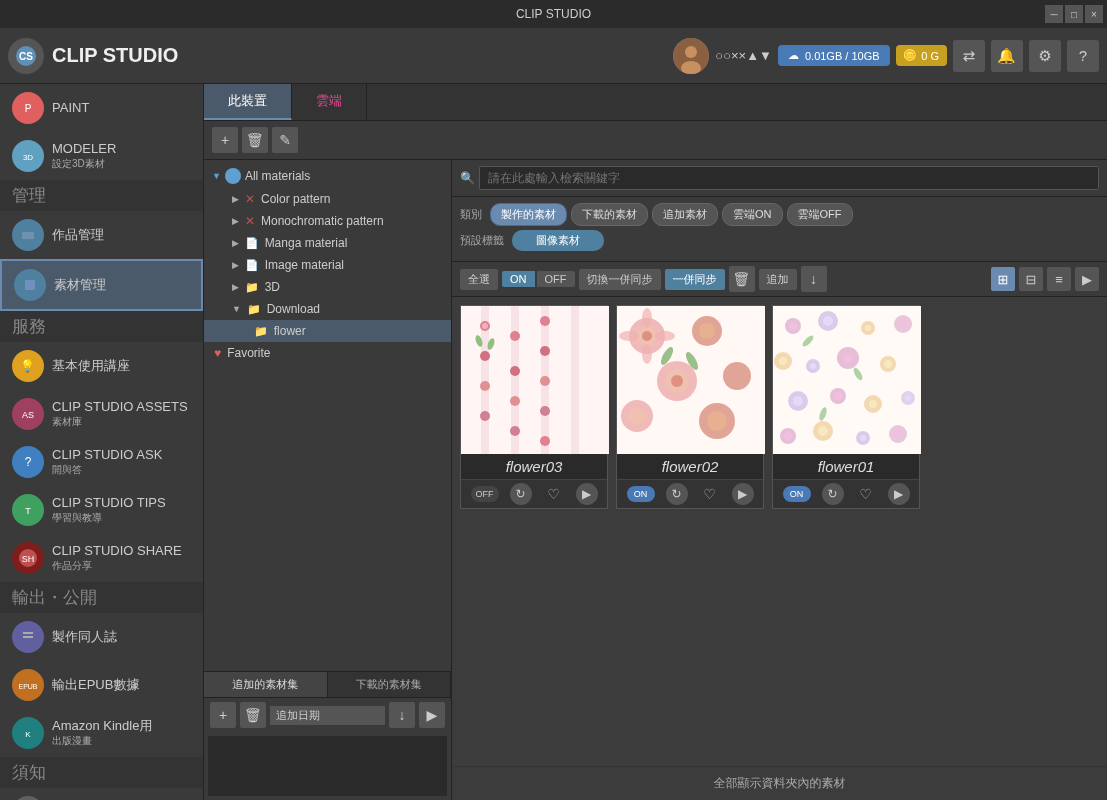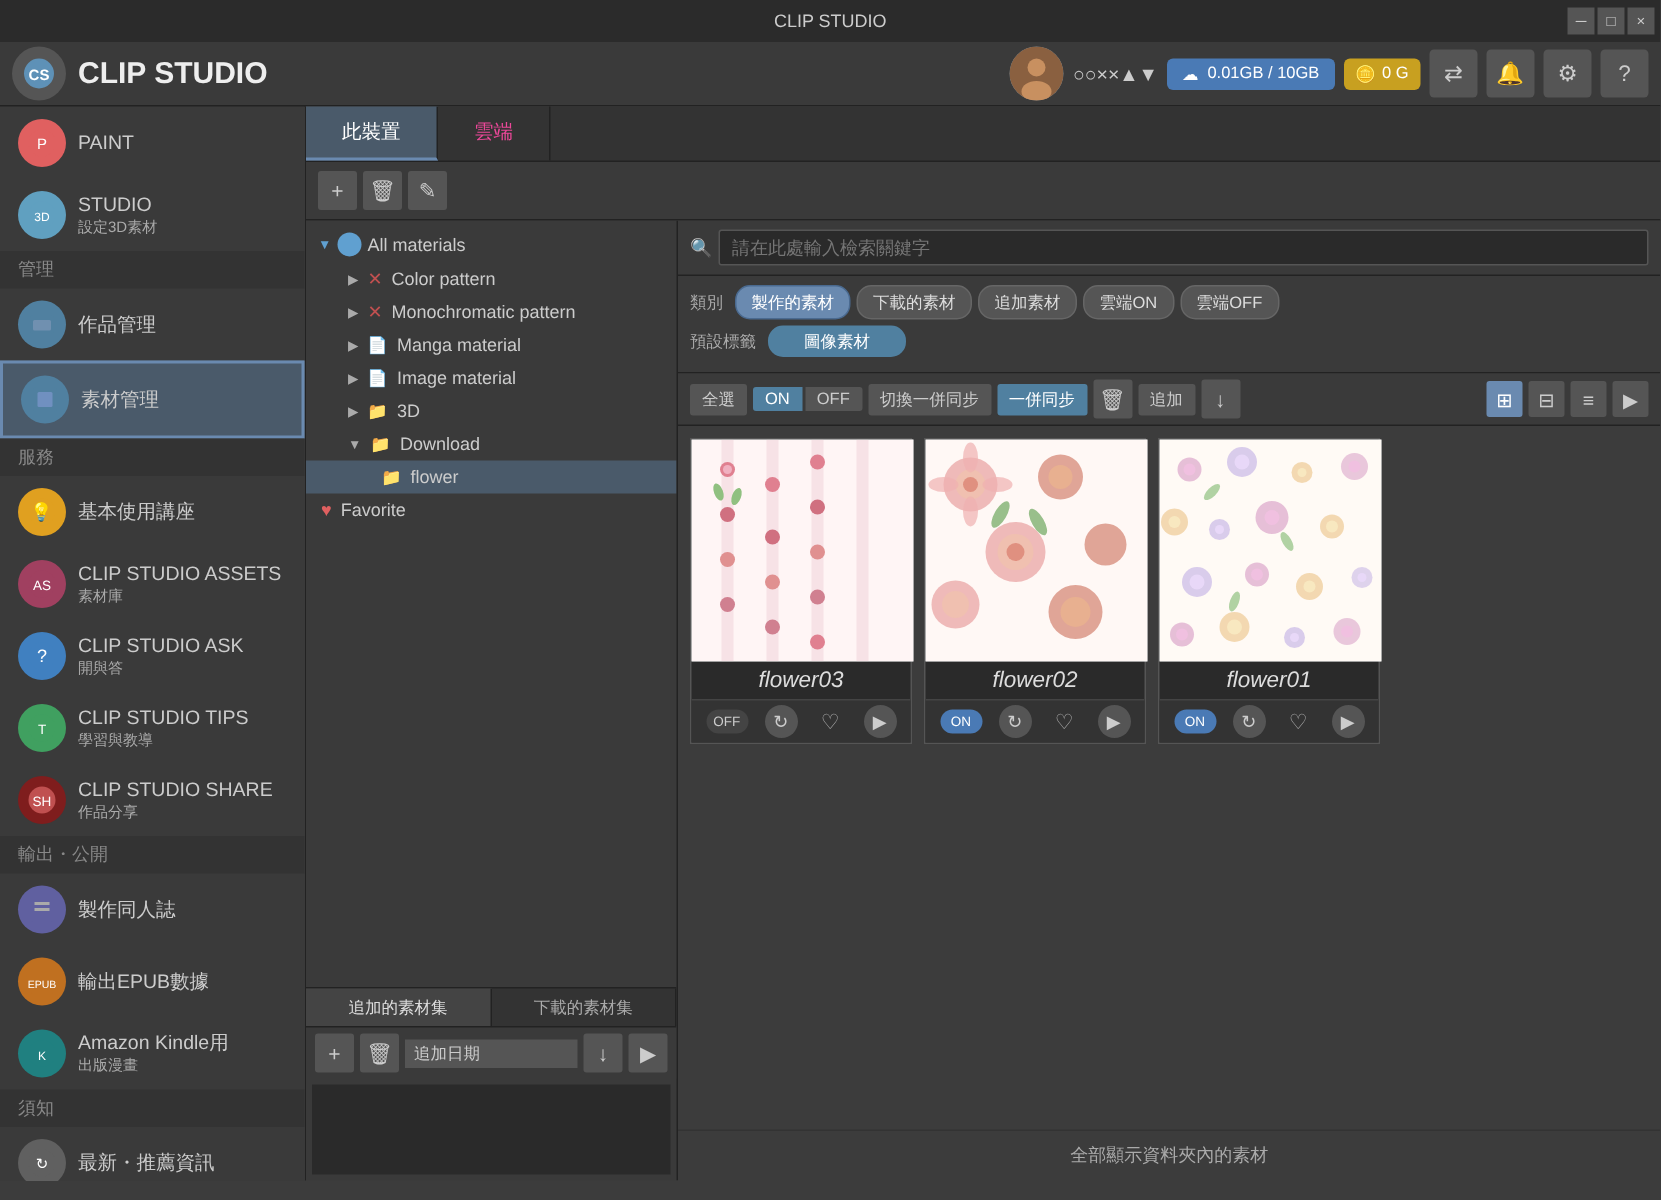--- a/index.html
+++ b/index.html
@@ -5,21 +5,21 @@
     * { box-sizing: border-box; margin: 0; padding: 0; }
     body { font-family: "Microsoft JhengHei", "PingFang TC", sans-serif; font-size: 12px; background: #3c3c3c; color: #ddd; width: 1107px; height: 800px; overflow: hidden; }
 
     
     .title-bar { background: #2b2b2b; height: 28px; display: flex; align-items: center; justify-content: center; position: relative; }
     .title-bar-title { font-size: 12px; color: #ccc; }
     .title-bar-controls { position: absolute; right: 4px; display: flex; gap: 2px; }
     .title-btn { width: 18px; height: 18px; background: #555; border: none; color: #ccc; font-size: 10px; cursor: pointer; display: flex; align-items: center; justify-content: center; }
 
     
-    .header { background: #3a3a3a; height: 43px; display: flex; align-items: center; padding: 0 8px; gap: 8px; border-bottom: 1px solid #222; }
+    .header { background: #3a3a3a; height: 56px; display: flex; align-items: center; padding: 0 8px; gap: 8px; border-bottom: 1px solid #222; }
     .header-logo { width: 36px; height: 36px; background: #555; border-radius: 50%; display: flex; align-items: center; justify-content: center; }
     .header-logo svg { width: 24px; height: 24px; }
     .header-app-name { font-size: 20px; color: #eee; font-weight: bold; margin-right: auto; }
     .header-center { display: flex; align-items: center; gap: 6px; }
     .avatar-btn { width: 36px; height: 36px; background: #888; border-radius: 50%; display: flex; align-items: center; justify-content: center; border: none; cursor: pointer; overflow: hidden; }
     .user-symbols { font-size: 13px; color: #ccc; }
     .cloud-btn { background: #4a7ab5; border-radius: 4px; padding: 4px 10px; display: flex; align-items: center; gap: 6px; border: none; cursor: pointer; color: #fff; font-size: 11px; }
     .coin-btn { background: #c8a020; border-radius: 4px; padding: 4px 8px; display: flex; align-items: center; gap: 4px; border: none; cursor: pointer; color: #fff; font-size: 11px; }
     .sync-btn, .bell-btn, .gear-btn, .help-btn { width: 32px; height: 32px; background: #555; border: none; border-radius: 3px; color: #ccc; cursor: pointer; display: flex; align-items: center; justify-content: center; font-size: 15px; }
 
@@ -37,21 +37,21 @@
     .sidebar-icon.material { background: #5080a0; }
     .sidebar-icon.tutorial { background: #e0a020; }
     .sidebar-icon.assets { background: #a04060; }
     .sidebar-icon.ask { background: #4080c0; }
     .sidebar-icon.tips { background: #40a060; }
     .sidebar-icon.share { background: #7f1d1d; }
     .sidebar-icon.doujin { background: #6060a0; }
     .sidebar-icon.epub { background: #c07020; }
     .sidebar-icon.kindle { background: #208080; }
     .sidebar-icon.news { background: #606060; }
-    .sidebar-section { padding: 4px 12px; color: #888; font-size: 12px; background: #333; }
+    .sidebar-section { padding: 4px 12px; color: #888; font-size: 17px; background: #333; }
     .sidebar-label { font-size: 13px; line-height: 1.3; }
     .sidebar-sublabel { font-size: 10px; color: #aaa; }
 
     
     .content { flex: 1; display: flex; flex-direction: column; background: #3c3c3c; }
 
     
     .tabs { display: flex; background: #333; border-bottom: 1px solid #222; }
     .tab { padding: 8px 24px; cursor: pointer; font-size: 13px; color: #ec4899; border-right: 1px solid #222; }
     .tab.active { background: #4a5a6a; color: #fff; border-bottom: 2px solid #6a8ab0; }
@@ -191,21 +191,21 @@
     </div>
 
     <div class="sidebar-item">
       <div class="sidebar-icon modeler">
         <svg width="20" height="20" viewBox="0 0 20 20">
             <circle cx="10" cy="10" r="9" fill="#60a0c0"></circle>
             <text x="10" y="14" text-anchor="middle" fill="white" font-size="8">3D</text>
           </svg>
       </div>
       <div>
-        <div class="sidebar-label">STUDIO</div>
+        <div class="sidebar-label">MODELER</div>
         <div class="sidebar-sublabel">設定3D素材</div>
       </div>
     </div>
 
     <div class="sidebar-section">管理</div>
 
     <div class="sidebar-item">
       <div class="sidebar-icon works">
         <svg width="20" height="20" viewBox="0 0 20 20">
             <rect x="2" y="4" width="16" height="12" rx="2" fill="#5080a0"></rect>

